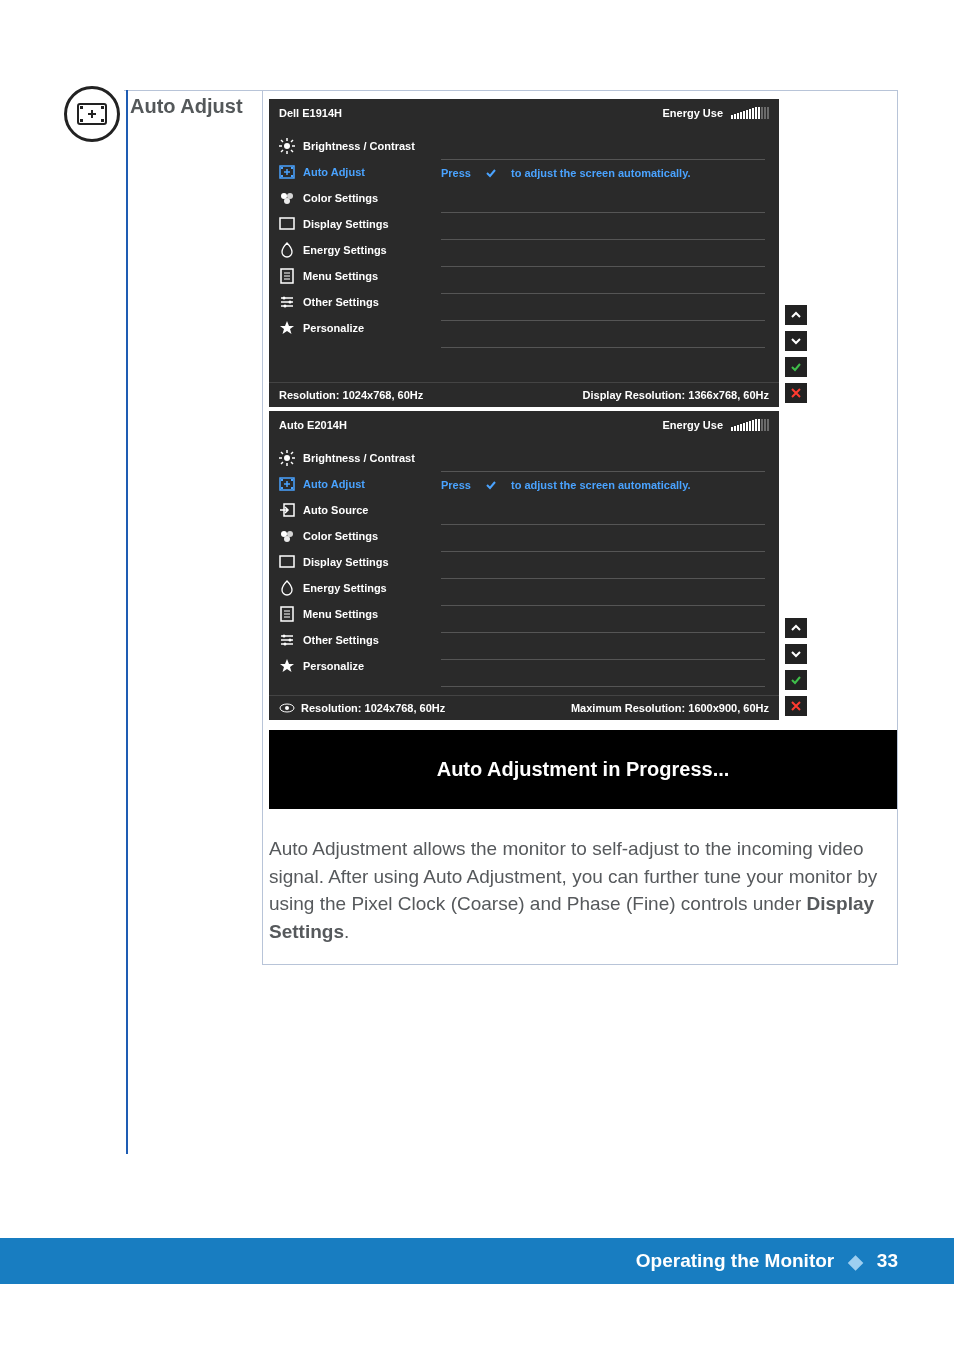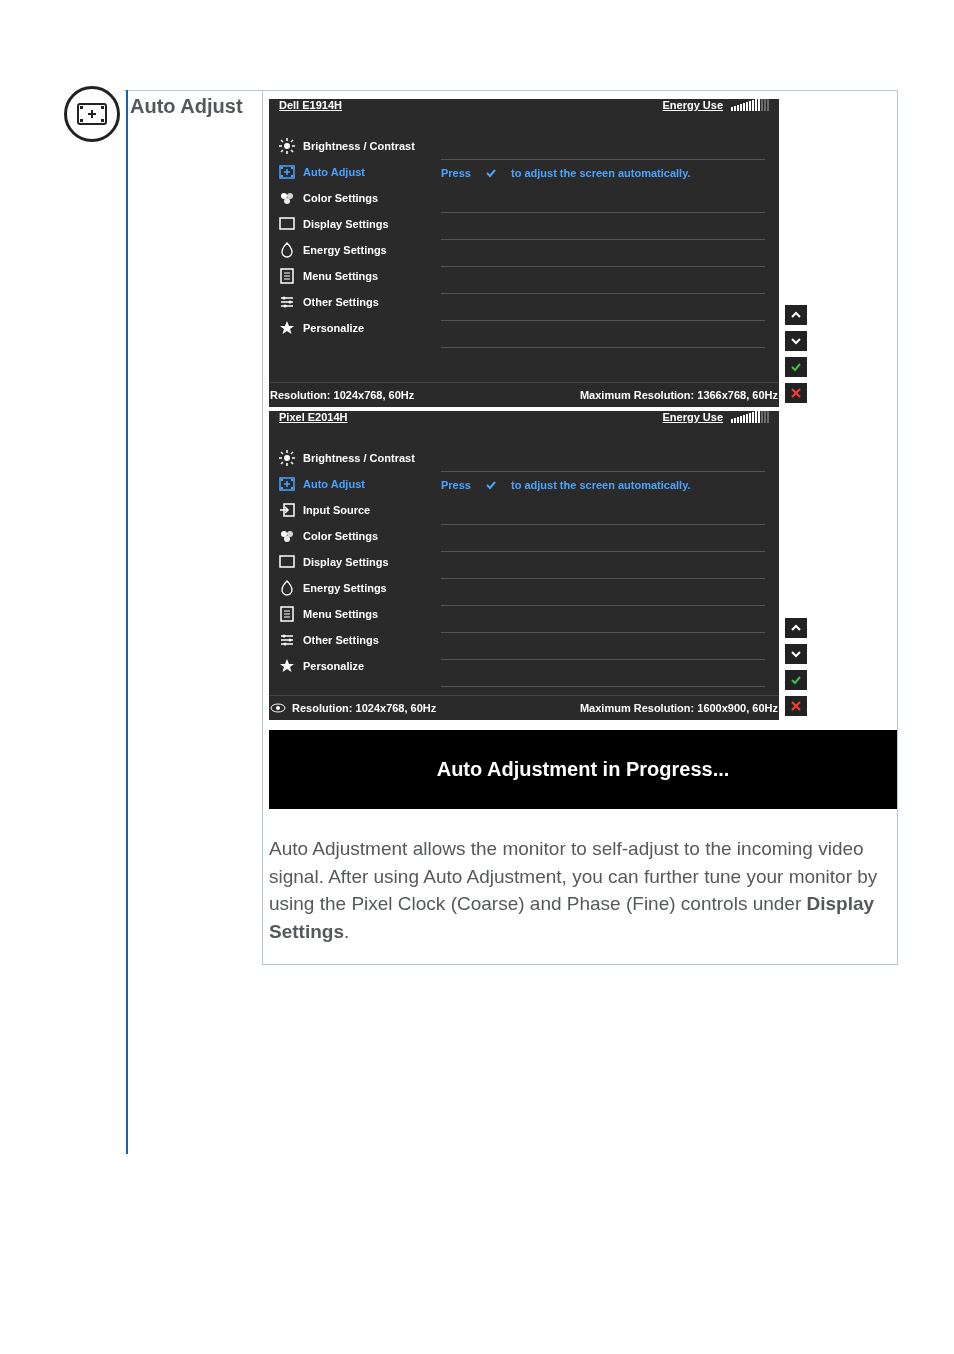--- a/index.html
+++ b/index.html
@@ -10,35 +10,35 @@
   .col-label{padding:4px 6px 0 6px;border-right:1px solid #b8c4d8;}
   .col-label h2{margin:0;font-size:20px;font-weight:700;color:#54585a;}
   .col-body{padding:4px 0 0 6px;border-left:0;border-right:1px solid #b8c4d8;border-top:1px solid #b8c4d8;border-bottom:1px solid #b8c4d8;}
   .border-top{border-top:1px solid #b8c4d8;}
   .big-btn{width:50px;height:50px;border:3px solid #222;border-radius:50%;display:flex;align-items:center;justify-content:center;margin-top:-4px;margin-left:8px;}
   .big-btn svg{width:30px;height:22px;}
   .desc{font-size:19px;line-height:1.45;color:#56595c;}
   
   .osd-wrap{display:flex;align-items:flex-end;margin:4px 0 0 0;}
   .osd{background:#2a2a2a;color:#fff;font-family:Arial,Helvetica,sans-serif;font-size:11px;width:510px;box-sizing:border-box;}
-  .osd-title{display:flex;align-items:flex-start;height:28px;padding:0 10px;background:#2a2a2a;font-weight:700;text-decoration:underline;}
+  .osd-title{display:flex;align-items:center;height:28px;padding:0 10px;background:#2a2a2a;font-weight:700;}
   .osd-title .eu{margin-left:auto;font-weight:700;}
   .bars{display:flex;gap:1px;margin-left:8px;align-items:flex-end;height:12px;}
   .bars span{width:2px;background:#fff;}
   .bars .dim{background:#6a6a6a;}
   .osd-body{display:flex;}
   .osd-menu{width:160px;padding:6px 6px 8px 6px;}
   .mi{display:flex;align-items:center;gap:8px;height:26px;padding:0 4px;font-weight:700;color:#fff;}
   .mi.sel{color:#4aa3ff;}
   .mi .ic{width:16px;height:16px;display:flex;align-items:center;justify-content:center;}
   .osd-right{flex:1;padding:6px 10px 8px 0;}
   .osd-right .hint{height:26px;display:flex;align-items:center;gap:14px;color:#9fa3a6;font-weight:700;}
   .hint.on{color:#4aa3ff;}
   .row-line{height:26px;border-bottom:1px solid #555;margin-right:4px;}
-  .osd-foot{display:flex;justify-content:space-between;align-items:center;padding:6px 1px;font-weight:700;font-size:11px;border-top:1px solid #444;}
+  .osd-foot{display:flex;justify-content:space-between;align-items:center;padding:6px 10px;font-weight:700;font-size:11px;border-top:1px solid #444;}
   .osd-foot .eye{width:16px;height:10px;margin-right:6px;}
   .side-btns{display:flex;flex-direction:column;gap:6px;margin-left:6px;padding-bottom:4px;}
   .sbtn{width:22px;height:20px;background:#222;display:flex;align-items:center;justify-content:center;}
   
   .progress-box{background:#000;color:#fff;text-align:center;font-weight:700;font-size:20px;padding:28px 8px;margin:10px 0 26px 0;}
   
   .footer{position:absolute;left:0;right:0;bottom:70px;height:46px;background:#187dc1;color:#fff;display:flex;align-items:center;justify-content:flex-end;padding:0 56px;font-size:19px;font-weight:600;}
   .footer .diamond{margin:0 14px;color:#9ecff0;}
   .footer .pg{font-weight:700;}
 </style>
@@ -198,21 +198,21 @@
                 <div class="row-line"></div>
                 <div class="row-line"></div>
                 <div class="row-line"></div>
                 <div class="row-line"></div>
                 <div class="row-line"></div>
                 <div class="row-line" style="border:none"></div>
             </div>
           </div>
           <div class="osd-foot">
             <span>Resolution: 1024x768, 60Hz</span>
-            <span>Maximum Resolution: 1366x768, 60Hz</span>
+            <span>Display Resolution: 1366x768, 60Hz</span>
           </div>
         </div>
         <div class="side-btns">
           <div class="sbtn">
               <svg width="12" height="12" viewBox="0 0 12 12">
                 <path d="M2 8 L6 4 L10 8" stroke="#fff" stroke-width="2" fill="none"></path>
               </svg>
             </div>
           <div class="sbtn">
               <svg width="12" height="12" viewBox="0 0 12 12">
@@ -228,21 +228,21 @@
               <svg width="12" height="12" viewBox="0 0 12 12">
                 <path d="M2 2 L10 10 M10 2 L2 10" stroke="#ff3b30" stroke-width="2"></path>
               </svg>
             </div>
         </div>
       </div>
 
       <div class="osd-wrap" style="margin-top:4px;">
         <div class="osd">
           <div class="osd-title">
-            <span>Pixel E2014H</span>
+            <span>Auto E2014H</span>
             <span class="eu">Energy Use</span>
             <span class="bars">
               <span style="height:4px"></span>
                 <span style="height:5px"></span>
                 <span style="height:6px"></span>
                 <span style="height:7px"></span>
                 <span style="height:8px"></span>
                 <span style="height:9px"></span>
                 <span style="height:10px"></span>
                 <span style="height:11px"></span>
@@ -287,21 +287,21 @@
                   </span>
                   <span>Auto Adjust</span>
                 </div>
                 <div class="mi">
                   <span class="ic" style="color: rgb(255, 255, 255);">
                     <svg width="16" height="16" viewBox="0 0 16 16">
                       <rect x="5" y="2" width="10" height="12" fill="none" stroke="#fff" stroke-width="1.5"></rect>
                       <path d="M1 8 H8 M6 5 L9 8 L6 11" fill="none" stroke="#fff" stroke-width="1.5"></path>
                     </svg>
                   </span>
-                  <span>Input Source</span>
+                  <span>Auto Source</span>
                 </div>
                 <div class="mi">
                   <span class="ic" style="color: rgb(255, 255, 255);">
                     <svg width="16" height="16" viewBox="0 0 16 16">
                       <circle cx="5" cy="6" r="3" fill="#fff"></circle>
                       <circle cx="11" cy="6" r="3" fill="#fff" opacity="0.8"></circle>
                       <circle cx="8" cy="11" r="3" fill="#fff" opacity="0.9"></circle>
                     </svg>
                   </span>
                   <span>Color Settings</span>
@@ -414,13 +414,18 @@
       <div class="progress-box">
         <span>Auto Adjustment in Progress...</span>
       </div>
 
       <p class="desc">
         <span>Auto Adjustment allows the monitor to self-adjust to the incoming video signal. After using Auto Adjustment, you can further tune your monitor by using the Pixel Clock (Coarse) and Phase (Fine) controls under </span><b>Display Settings</b><span>.</span>
       </p>
     </div>
   </div>
 
+  <div class="footer">
+    <span>Operating the Monitor</span>
+    <span class="diamond">◆</span>
+    <span class="pg">33</span>
+  </div>
 </div>
 
 </body></html>

